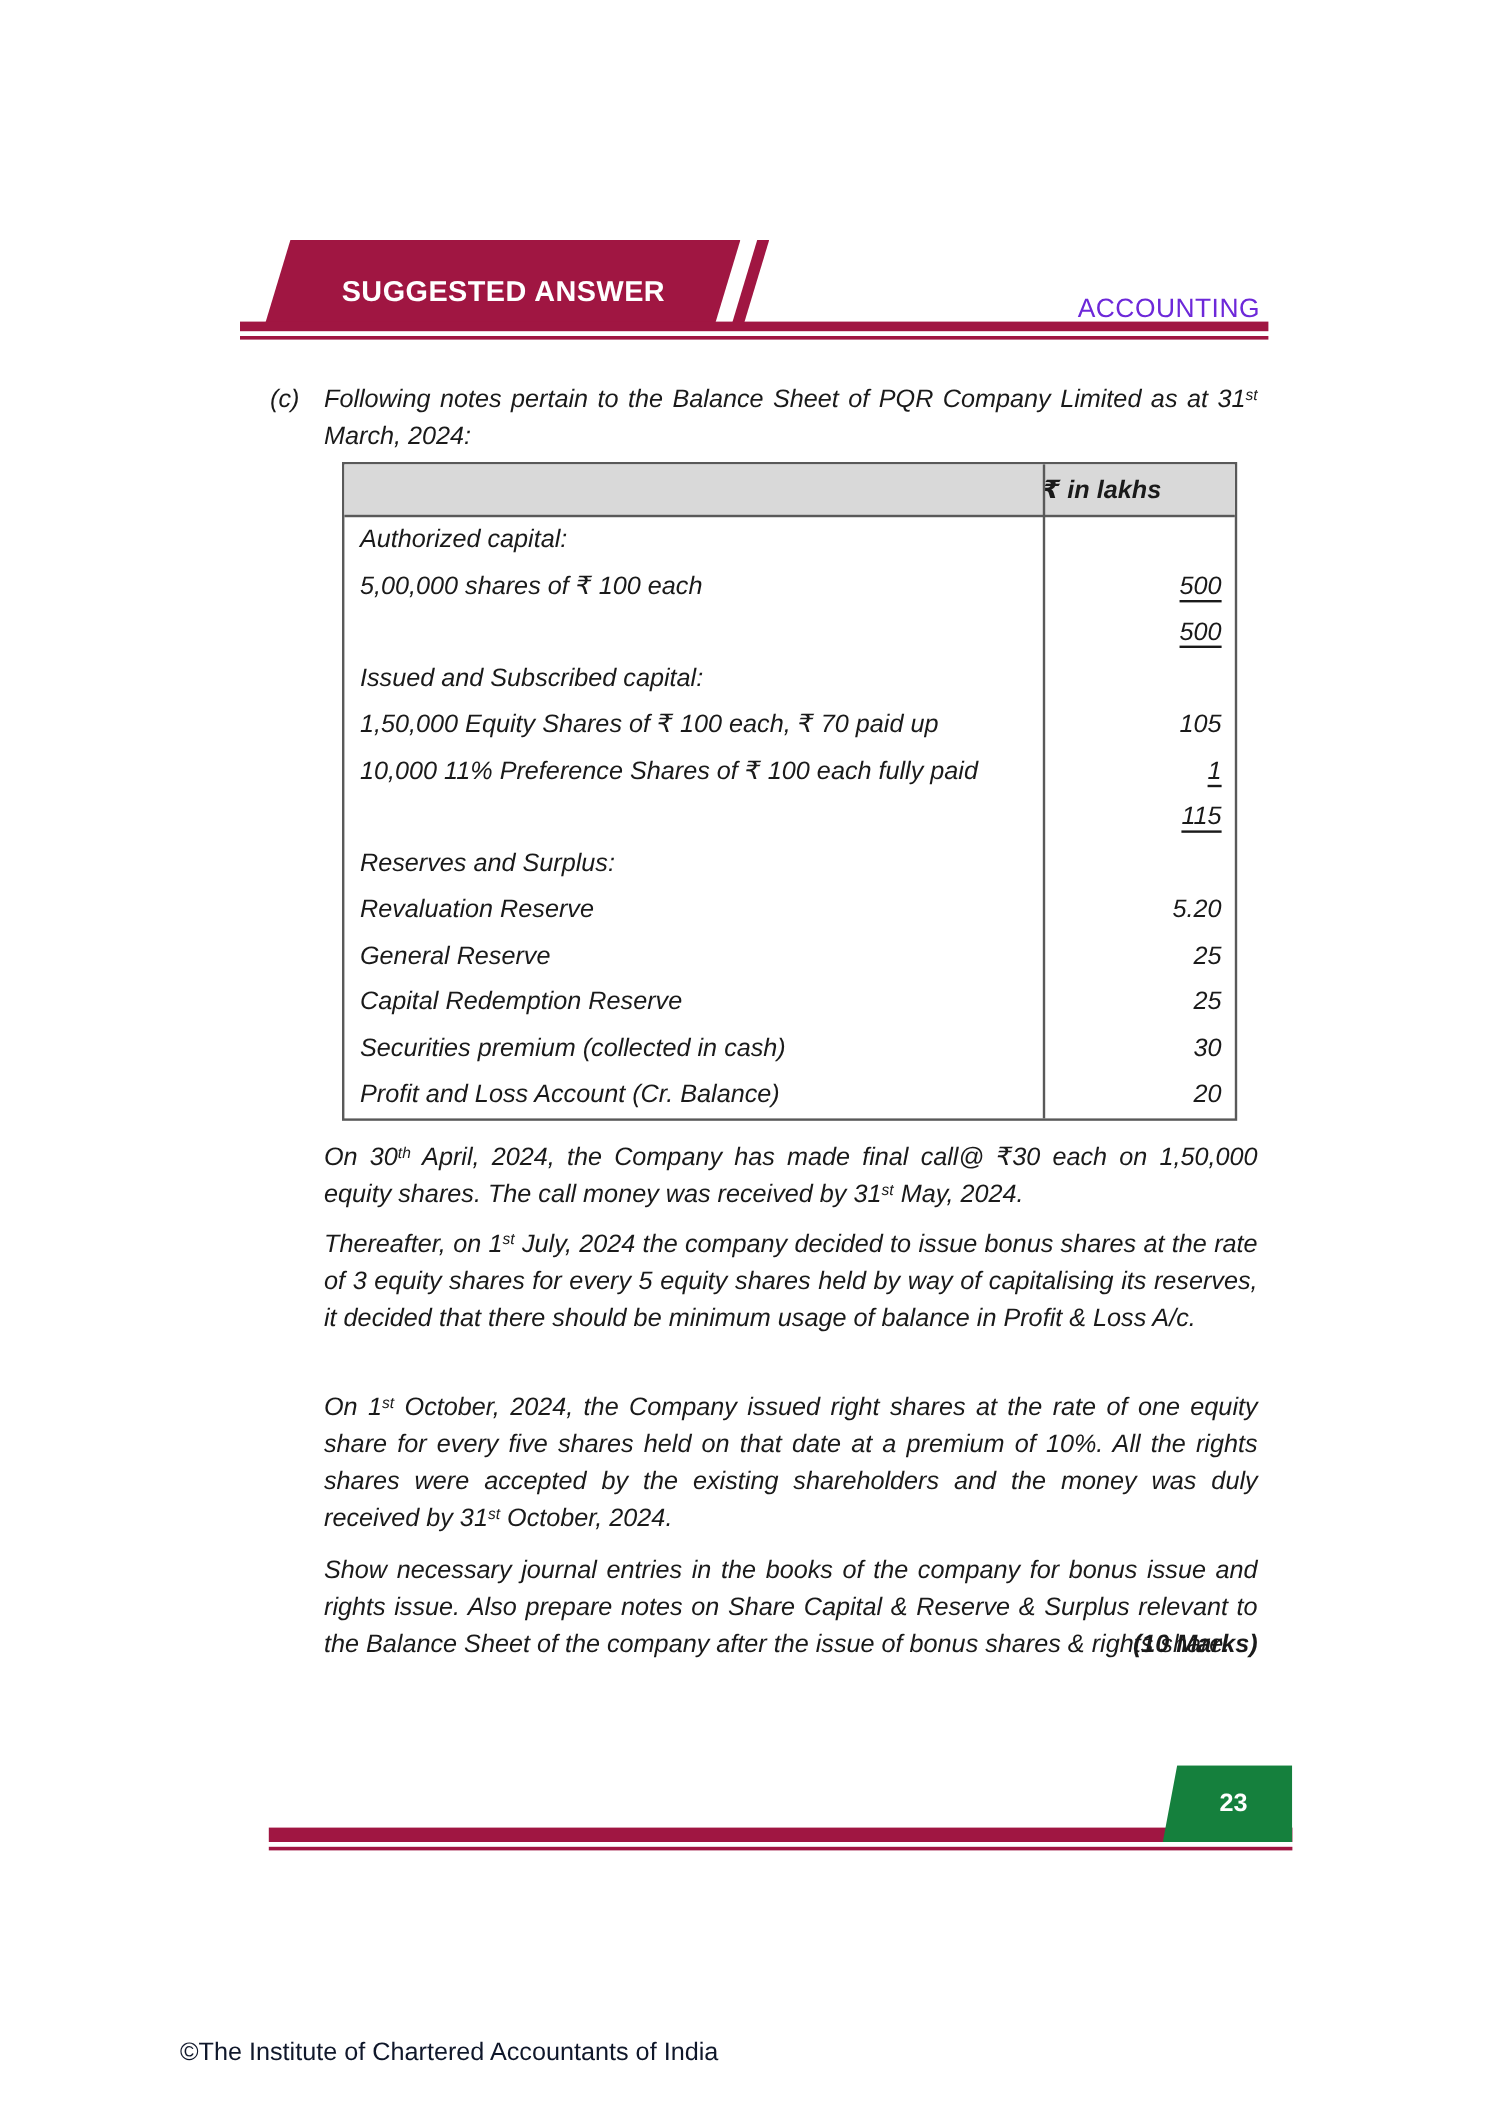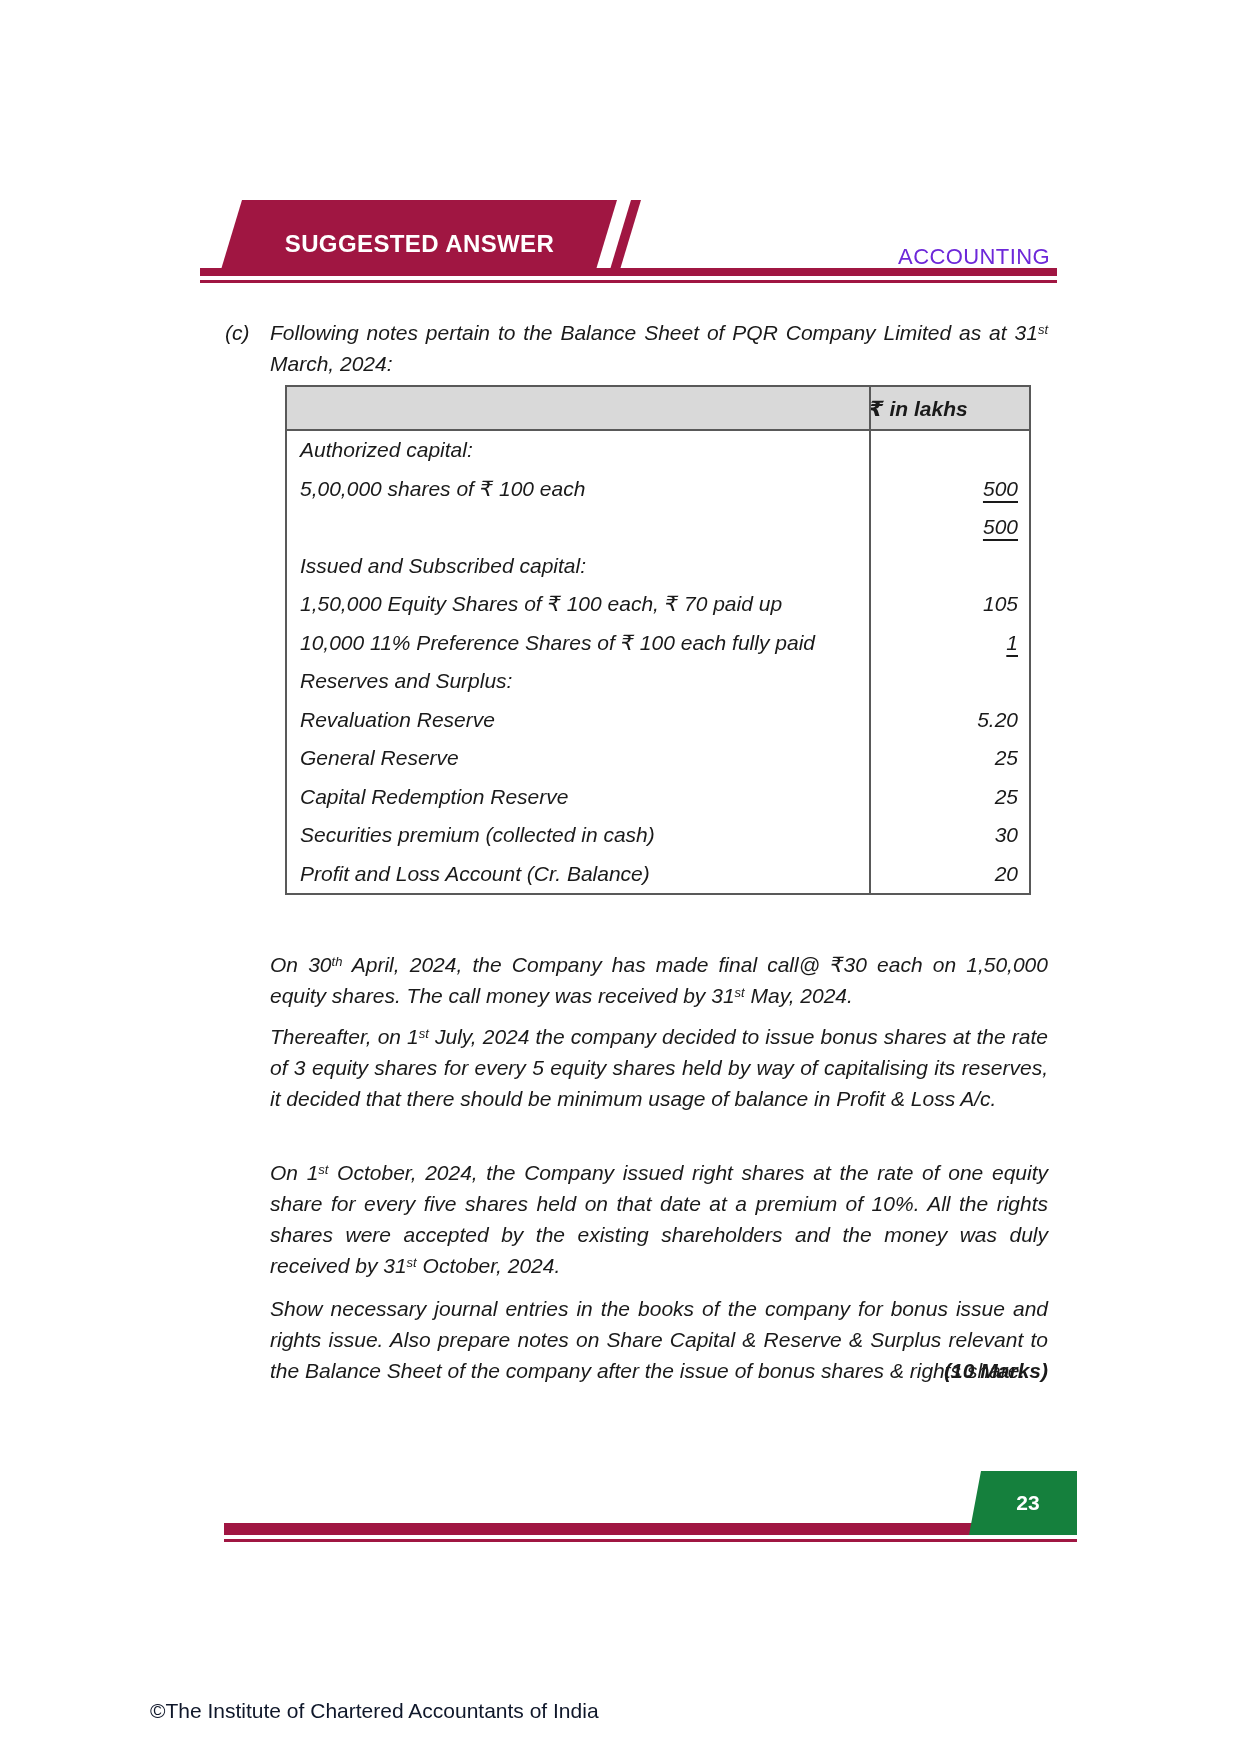--- a/index.html
+++ b/index.html
@@ -124,20 +124,24 @@
       </div>
       <div class="trow">
         <div class="tlabel">1,50,000 Equity Shares of ₹ 100 each, ₹ 70 paid up</div>
         <div class="tval">105</div>
       </div>
       <div class="trow">
         <div class="tlabel">10,000 11% Preference Shares of ₹ 100 each fully paid</div>
         <div class="tval u">1</div>
       </div>
       <div class="trow">
+        <div class="tlabel"></div>
+        <div class="tval u">115</div>
+      </div>
+      <div class="trow">
         <div class="tlabel">Reserves and Surplus:</div>
         <div class="tval"></div>
       </div>
       <div class="trow">
         <div class="tlabel">Revaluation Reserve</div>
         <div class="tval">5.20</div>
       </div>
       <div class="trow">
         <div class="tlabel">General Reserve</div>
         <div class="tval">25</div>

